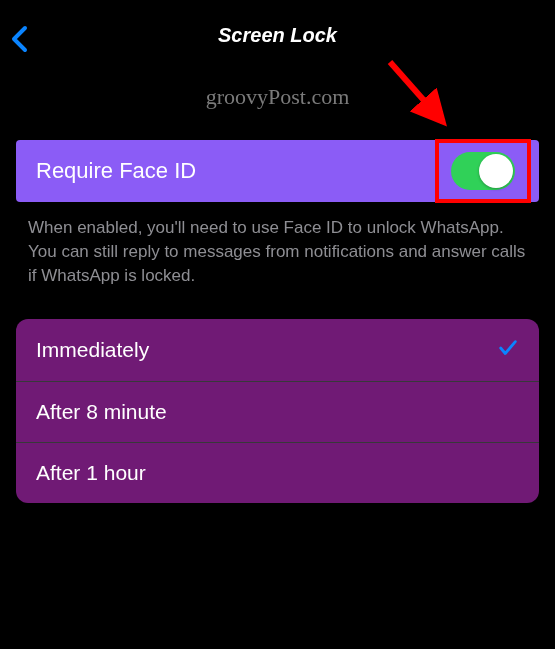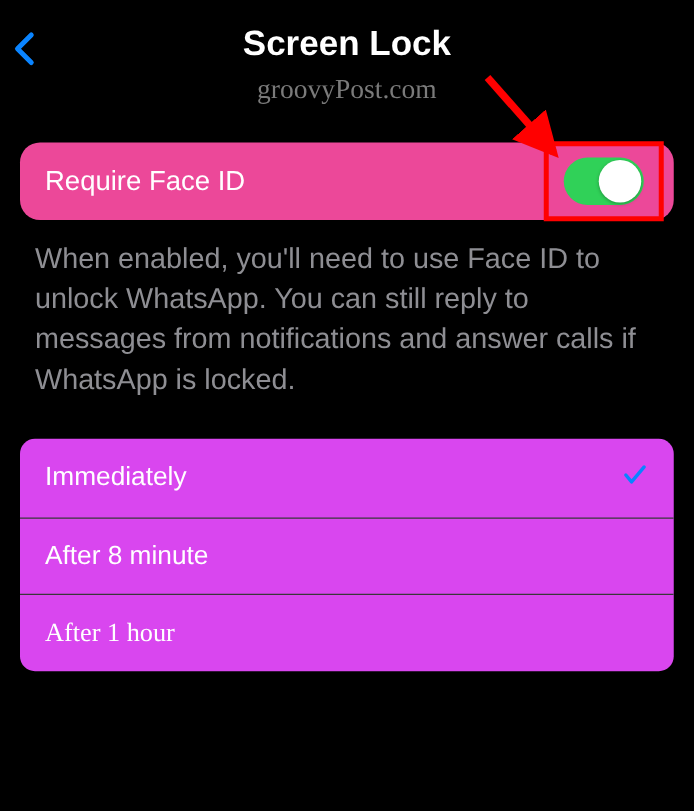--- a/index.html
+++ b/index.html
@@ -28,34 +28,35 @@
       left: 10px;
       top: 25px;
       cursor: pointer;
     }
     .back-button svg {
       width: 20px;
       height: 28px;
     }
     .page-title {
       color: #fff;
-      font-size: 28px;
+      font-size: 20px;
       font-weight: 600;
+      font-style: italic;
     }
     .watermark {
       text-align: center;
       color: #7a7a7a;
       font-family: Georgia, serif;
       font-size: 22px;
-      margin-top: 8px;
+      margin-top: 34px;
       margin-bottom: 30px;
     }
     .setting-row {
-      background: #ec4899;
-      border-radius: 16px;
+      background: #8b5cf6;
+      border-radius: 4px;
       margin: 0 16px;
       padding: 18px 20px;
       display: flex;
       align-items: center;
       justify-content: space-between;
       position: relative;
     }
     .setting-label {
       color: #fff;
       font-size: 22px;
@@ -88,41 +89,40 @@
       height: 34px;
       background: #fff;
       border-radius: 50%;
       position: absolute;
       right: 2px;
       top: 2px;
       box-shadow: 0 1px 3px rgba(0,0,0,0.3);
     }
     .description {
       color: #8e8e93;
-      font-size: 23px;
+      font-size: 17px;
       line-height: 1.4;
       margin: 14px 28px 32px 28px;
     }
     .options-list {
-      background: #d946ef;
+      background: #701a75;
       border-radius: 12px;
       margin: 0 16px;
       overflow: hidden;
     }
     .option-item {
       padding: 18px 20px;
       display: flex;
       align-items: center;
       justify-content: space-between;
       border-bottom: 1px solid #38383a;
       cursor: pointer;
     }
     .option-item:last-child {
       border-bottom: none;
-      font-family: Liberation Serif, serif;
     }
     .option-label {
       color: #fff;
       font-size: 21px;
       font-weight: 400;
     }
     .checkmark {
       color: #0a84ff;
     }
     .checkmark svg {

